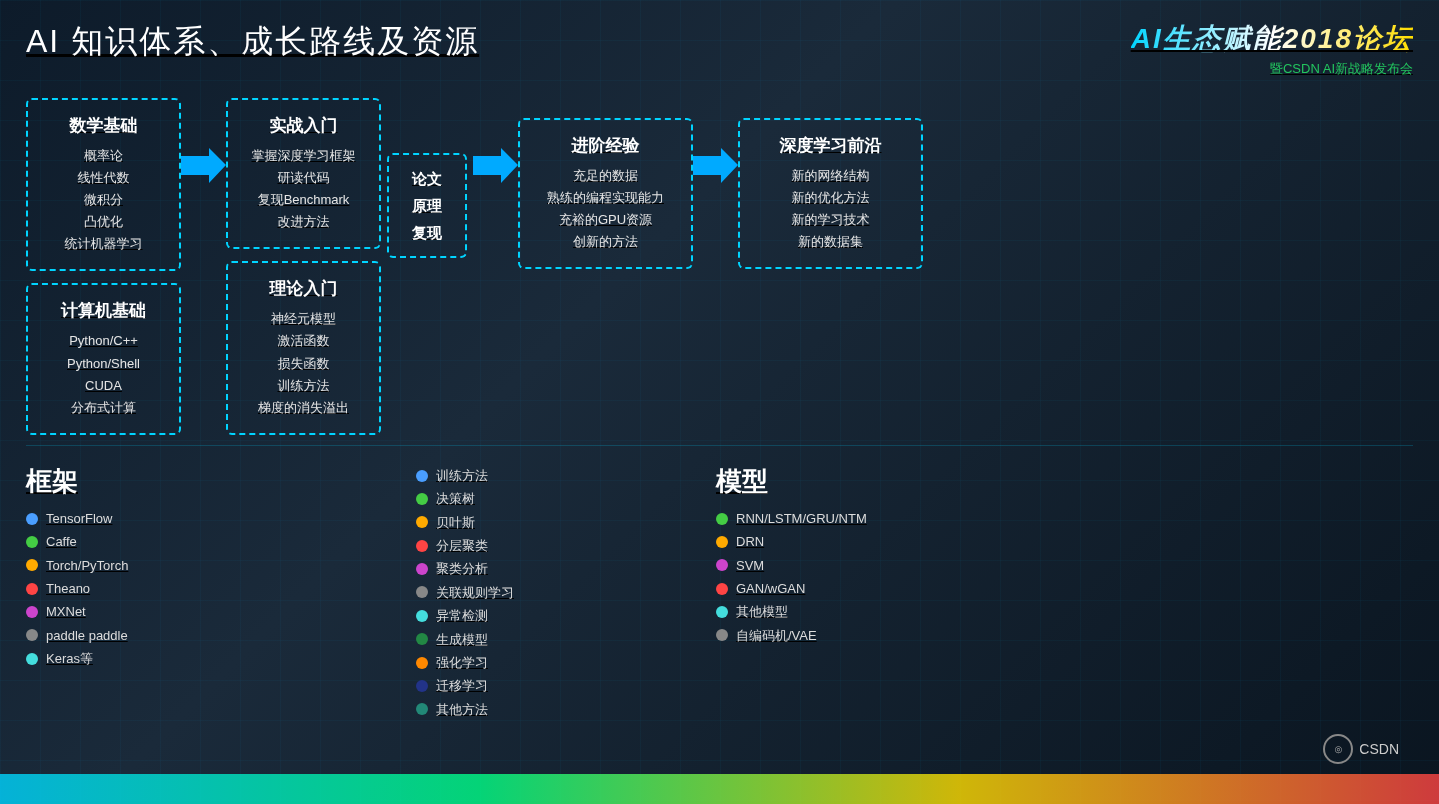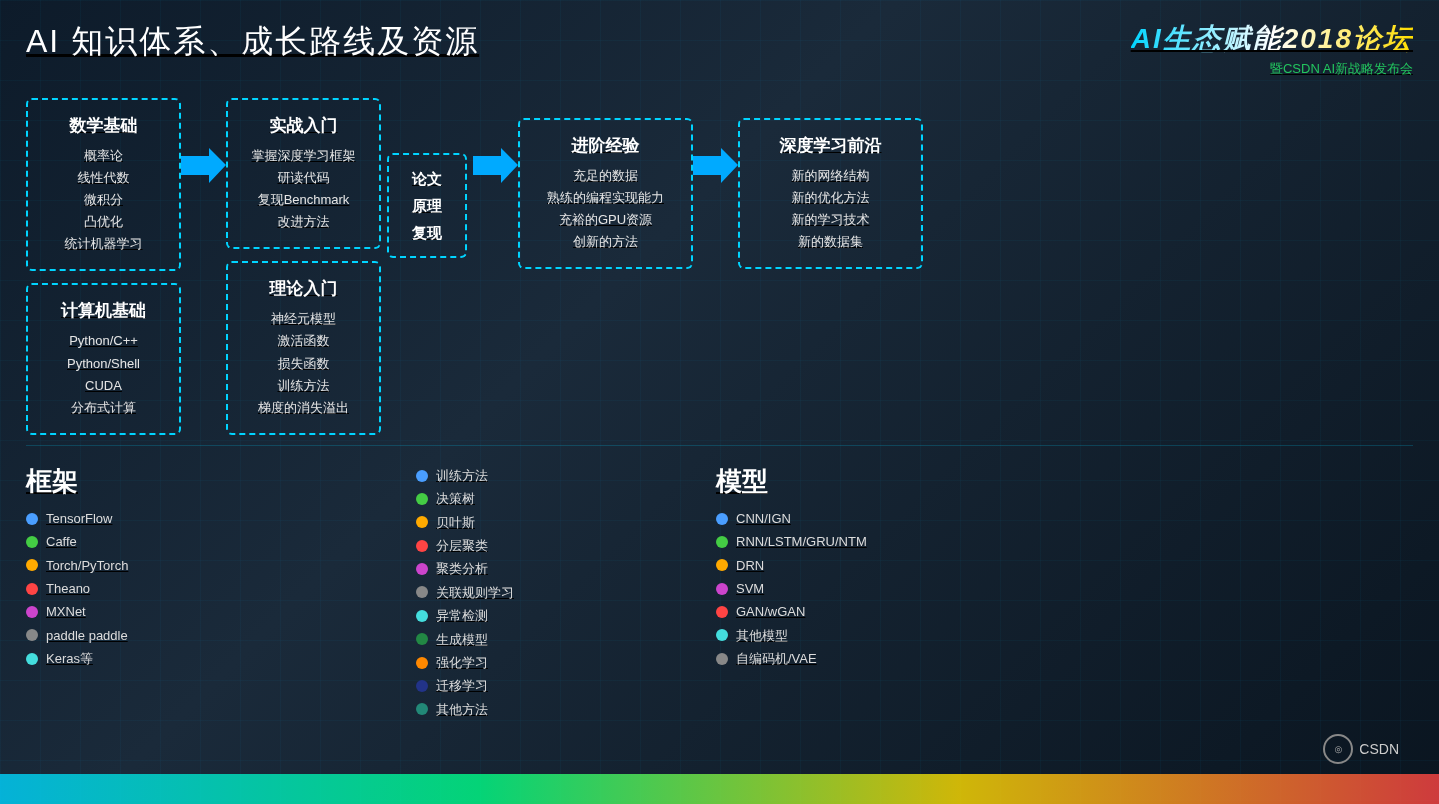--- a/index.html
+++ b/index.html
@@ -443,24 +443,20 @@
             <span class="dot" style="background: rgb(34, 136, 119);"></span>
             <span>其他方法</span>
           </div>
         </div>
     </div>
 
     <div class="bottom-col" style="width: 380px; padding-left: 100px;">
       <div class="section-label">模型</div>
       <div id="model-items">
           <div class="dot-item">
-            <span class="dot" style="background: rgb(74, 158, 255);"></span>
-            <span>CNN/IGN</span>
-          </div>
-          <div class="dot-item">
             <span class="dot" style="background: rgb(68, 204, 68);"></span>
             <span>RNN/LSTM/GRU/NTM</span>
           </div>
           <div class="dot-item">
             <span class="dot" style="background: rgb(255, 170, 0);"></span>
             <span>DRN</span>
           </div>
           <div class="dot-item">
             <span class="dot" style="background: rgb(204, 68, 204);"></span>
             <span>SVM</span>

